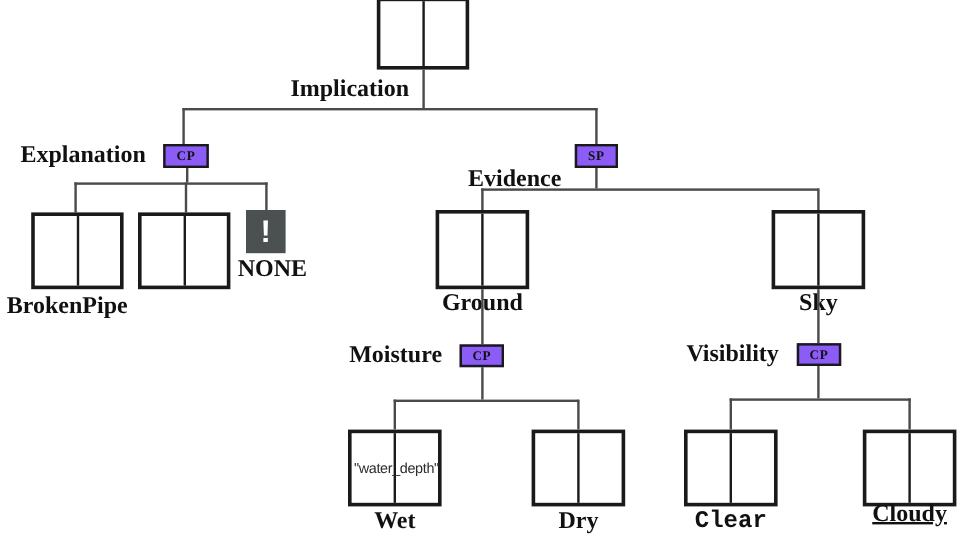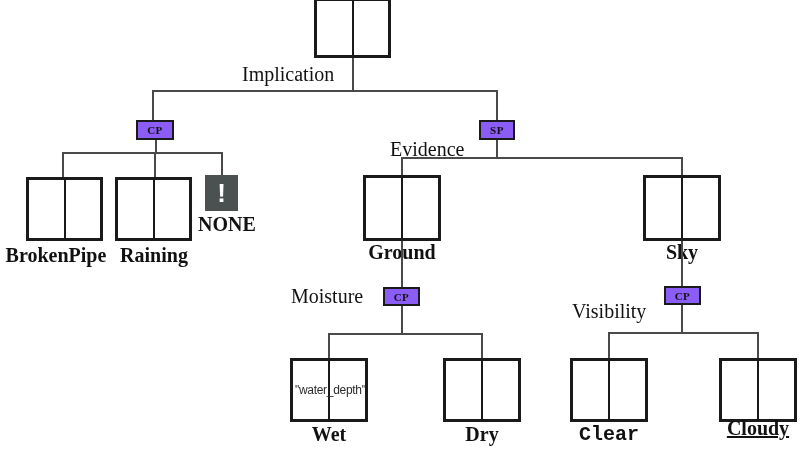--- a/index.html
+++ b/index.html
@@ -58,21 +58,21 @@
     font-weight: bold;
     font-size: 20px;
     color: #111111;
     text-align: center;
   }
 
   
   .edge-label {
     position: absolute;
     white-space: nowrap;
-    font-weight: normal;
+    font-weight: bold;
     font-size: 20px;
     color: #111111;
   }
 
   
   .tag-box {
     position: absolute;
     box-sizing: border-box;
     border: 2px solid #1a1a1a;
     background: #8b5cf6;
@@ -112,40 +112,40 @@
   </div>
 
   <div class="line-v" style="left:352px; top:58px; height:32px;"></div>
 
   <div class="edge-label" style="left:242px; top:63px;">Implication</div>
 
   <div class="line-h" style="left:152px; top:90px; width:346px;"></div>
   <div class="line-v" style="left:152px; top:90px; height:32px;"></div>
   <div class="line-v" style="left:496px; top:90px; height:32px;"></div>
 
+  <div class="edge-label" style="left:17px; top:118px;">Explanation</div>
   <div class="tag-box" style="left:136px; top:120px; width:38px; height:20px;">CP</div>
 
   <div class="edge-label" style="left:390px; top:118px;margin-top:20px;">Evidence</div>
   <div class="tag-box" style="left:479px; top:120px; width:36px; height:20px;">SP</div>
 
   <div class="line-v" style="left:155px; top:140px; height:12px;"></div>
   <div class="line-h" style="left:62px; top:152px; width:161px;"></div>
   <div class="line-v" style="left:62px; top:152px; height:27px;"></div>
   <div class="line-v" style="left:154px; top:152px; height:27px;"></div>
   <div class="line-v" style="left:221px; top:152px; height:23px;"></div>
 
   <div class="node-box" style="left:26px; top:177px; width:77px; height:64px;">
     <div class="divider"></div>
   </div>
   <div class="node-caption" style="left:0px; top:244px; width:112px;">BrokenPipe</div>
 
   <div class="node-box" style="left:115px; top:177px; width:77px; height:64px;">
     <div class="divider"></div>
   </div>
-  <div class="node-caption" style="left:110px; top:244px; width:88px;">Raining</div>
 
   <div class="none-glyph" style="left:205px; top:175px; width:33px; height:36px;">
     <span class="bang">!</span>
   </div>
   <div class="node-caption" style="left:192px; top:213px; width:70px;">NONE</div>
 
   <div class="line-v" style="left:496px; top:140px; height:17px;"></div>
   <div class="line-h" style="left:401px; top:157px; width:281px;"></div>
   <div class="line-v" style="left:401px; top:157px; height:20px;"></div>
   <div class="line-v" style="left:681px; top:157px; height:20px;"></div>
@@ -174,21 +174,21 @@
     <div class="inner-text">"water_depth"</div>
   </div>
   <div class="node-caption" style="left:289px; top:423px; width:80px;">Wet</div>
 
   <div class="node-box" style="left:443px; top:358px; width:78px; height:64px;">
     <div class="divider"></div>
   </div>
   <div class="node-caption" style="left:442px; top:423px; width:80px;">Dry</div>
 
   <div class="line-v" style="left:681px; top:241px; height:45px;"></div>
-  <div class="edge-label" style="left:572px; top:284px;margin-top:16px;">Visibility</div>
+  <div class="edge-label" style="left:572px; top:284px;">Visibility</div>
   <div class="tag-box" style="left:664px; top:286px; width:37px; height:19px;">CP</div>
 
   <div class="line-v" style="left:681px; top:305px; height:27px;"></div>
   <div class="line-h" style="left:608px; top:332px; width:151px;"></div>
   <div class="line-v" style="left:608px; top:332px; height:26px;"></div>
   <div class="line-v" style="left:757px; top:332px; height:26px;"></div>
 
   <div class="node-box" style="left:570px; top:358px; width:78px; height:64px;">
     <div class="divider"></div>
   </div>

